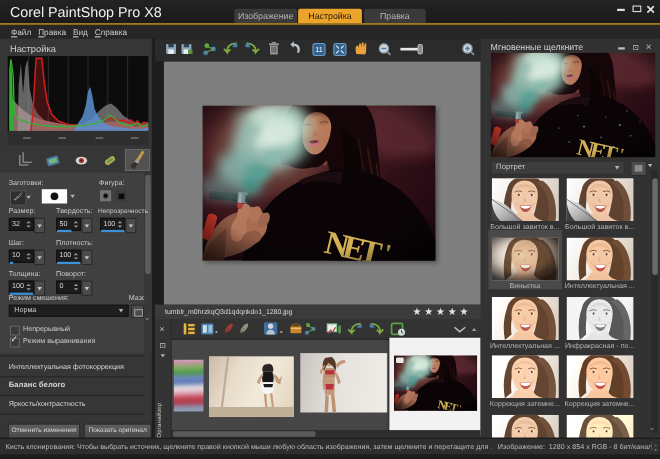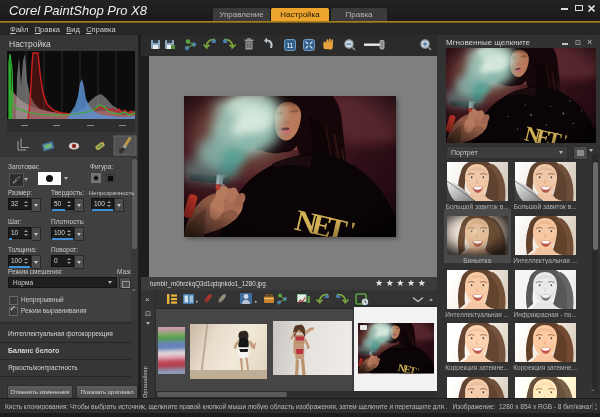--- a/index.html
+++ b/index.html
@@ -151,23 +151,23 @@
     <use href="#woman"></use>
     <path d="M0,19 L28,39 L0,39 Z" fill="#414141"></path>
     <path d="M0,19 C9,20 19,28 24,36 L28,39 L8,39 C3,34 0,27 0,19 Z" fill="url(#curlg)"></path>
     <path d="M0,19 L28,39" stroke="#5a5a5a" stroke-width="0.7"></path>
   </symbol>
 </defs>
 </svg>
 <div class="abs" style="left:0;top:0;width:600px;height:417px;background:#1e1e1e;overflow:hidden;">
 
   <div class="abs" style="left:0;top:0;width:600px;height:21px;background:linear-gradient(#232323,#1a1a1a);"></div>
-  <div class="abs" style="left:9px;top:3px;font-size:13px;color:#efefef;font-style:italic;">Corel PaintShop Pro X8</div>
-
-  <div class="abs" style="left:213px;top:8px;width:57px;height:13px;background:#3a3a3a;border-radius:2px 2px 0 0;text-align:center;font-size:8px;color:#b4b4b4;line-height:13px;">Управление</div>
+  <div class="abs" style="left:9px;top:3px;font-size:13px;color:#efefef;">Corel PaintShop Pro X8</div>
+
+  <div class="abs" style="left:213px;top:8px;width:57px;height:13px;background:#3a3a3a;border-radius:2px 2px 0 0;text-align:center;font-size:8px;color:#b4b4b4;line-height:13px;">Изображение</div>
   <div class="abs" style="left:271px;top:8px;width:58px;height:13px;background:#eca42c;border-radius:2px 2px 0 0;text-align:center;font-size:8px;color:#27200a;line-height:13px;">Настройка</div>
   <div class="abs" style="left:331px;top:8px;width:56px;height:13px;background:#3a3a3a;border-radius:2px 2px 0 0;text-align:center;font-size:8px;color:#b4b4b4;line-height:13px;">Правка</div>
 
   <div class="abs" style="left:561px;top:8px;width:7px;height:1.8px;background:#dedede;"></div>
   <div class="abs" style="left:575px;top:5px;width:6px;height:4px;border:1px solid #dedede;"></div>
   <svg class="abs" style="left:588px;top:5px;" width="7" height="7">
       <path d="M0.5,0.5 L6.5,6.5 M6.5,0.5 L0.5,6.5" stroke="#dedede" stroke-width="1.6"></path>
     </svg>
 
   <div class="abs" style="left:0;top:21px;width:600px;height:2px;background:linear-gradient(#b78c22,#6e5414);"></div>

